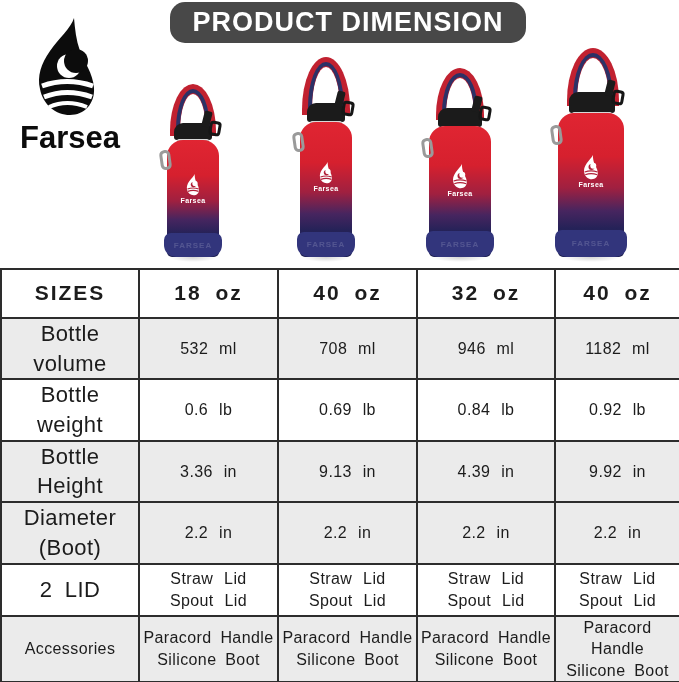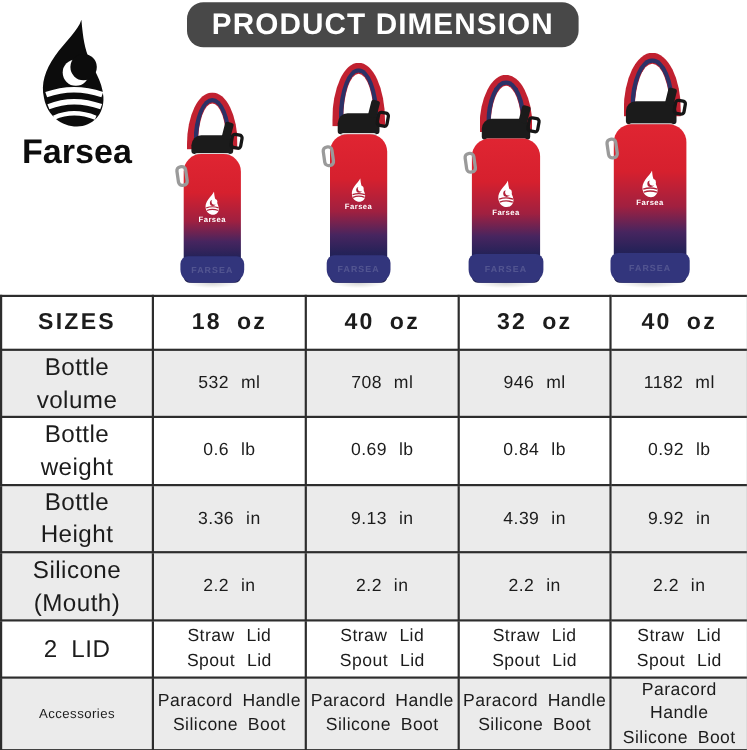--- a/index.html
+++ b/index.html
@@ -45,21 +45,21 @@
   
   .spec-wrap { position:absolute; left:0; top:268px; width:679px; height:414px; }
   table.spec { width:679px; border-collapse:collapse; table-layout:fixed; }
   .spec th, .spec td { border:2px solid #2d2d2d; text-align:center; vertical-align:middle;
     color:#1c1c1c; white-space:pre-line; line-height:1.35; overflow:hidden; }
   .spec th { font-size:21px; font-weight:600; letter-spacing:2px; word-spacing:6px; height:49px; background:#ffffff; }
   .spec td { font-size:16px; font-weight:500; letter-spacing:0.4px; word-spacing:6px; height:52px; background:#ffffff; }
   .spec tr.alt td { background:#ebebeb; }
   .spec td.lbl { font-size:22px; padding:0 14px; }
   .spec tr.small td { font-size:16px; word-spacing:4px; }
-  .spec tr.small td.lbl { font-size:12px; }
+  .spec tr.small td.lbl { font-size:16px; }
 </style>
 </head>
 <body>
 
 <div class="stage">
 
   <div class="brand">
     <svg width="74" height="100" viewBox="0 0 60 100">
       <path fill="#0c0c0c" d="M37 0 C34 10 22 20 13 33 C4 46 0 58 3 71 C6 87 19 97 33 97 C47 97 58 86 57 70 C56 55 47 44 43 33 C39 22 38 11 37 0 Z"></path>
       <circle cx="32" cy="48" r="12" fill="#ffffff"></circle>
@@ -215,21 +215,21 @@
         <td>0.92 lb</td>
       </tr>
       <tr class="alt">
         <td class="lbl">Bottle Height</td>
         <td>3.36 in</td>
         <td>9.13 in</td>
         <td>4.39 in</td>
         <td>9.92 in</td>
       </tr>
       <tr class="alt">
-        <td class="lbl">Silicone (Mouth)</td>
+        <td class="lbl">Diameter (Boot)</td>
         <td>2.2 in</td>
         <td>2.2 in</td>
         <td>2.2 in</td>
         <td>2.2 in</td>
       </tr>
       <tr>
         <td class="lbl">2 LID</td>
         <td>Straw Lid
 Spout Lid</td>
         <td>Straw Lid

